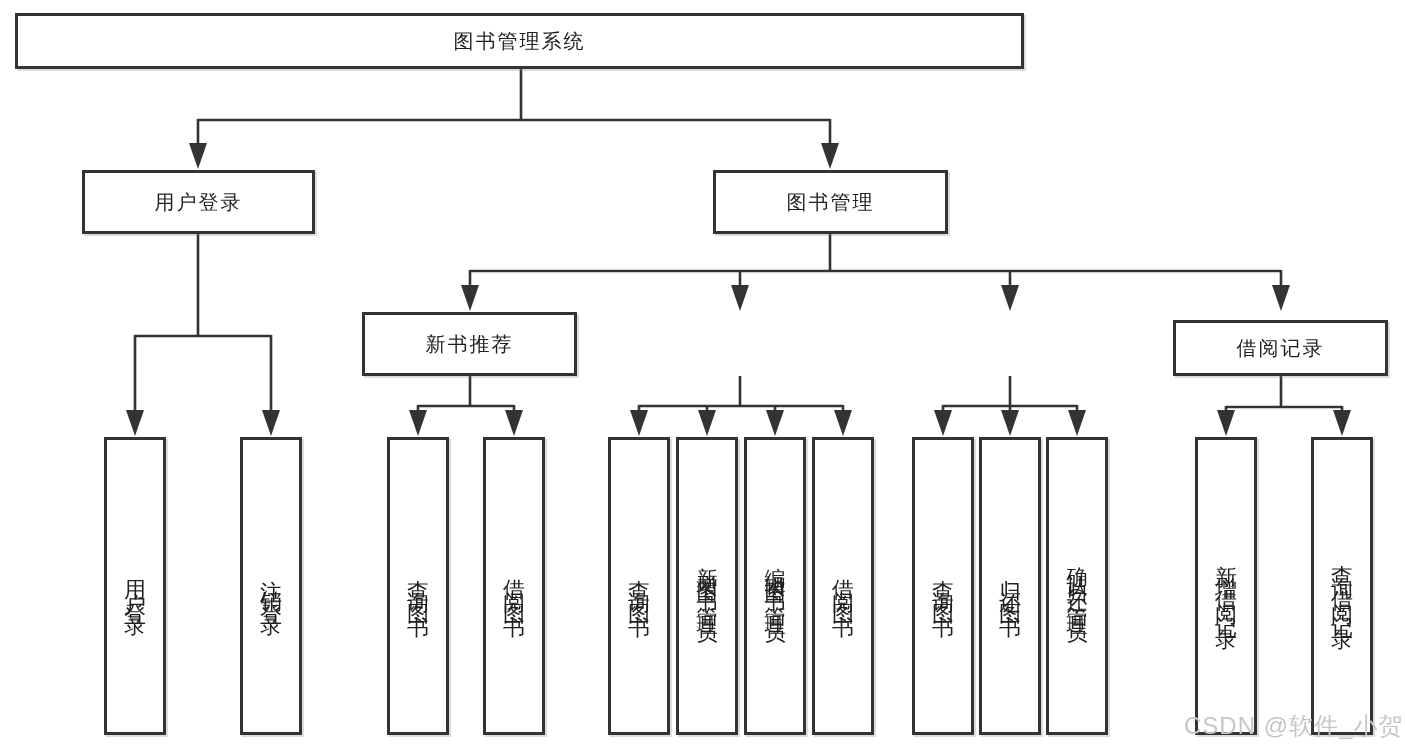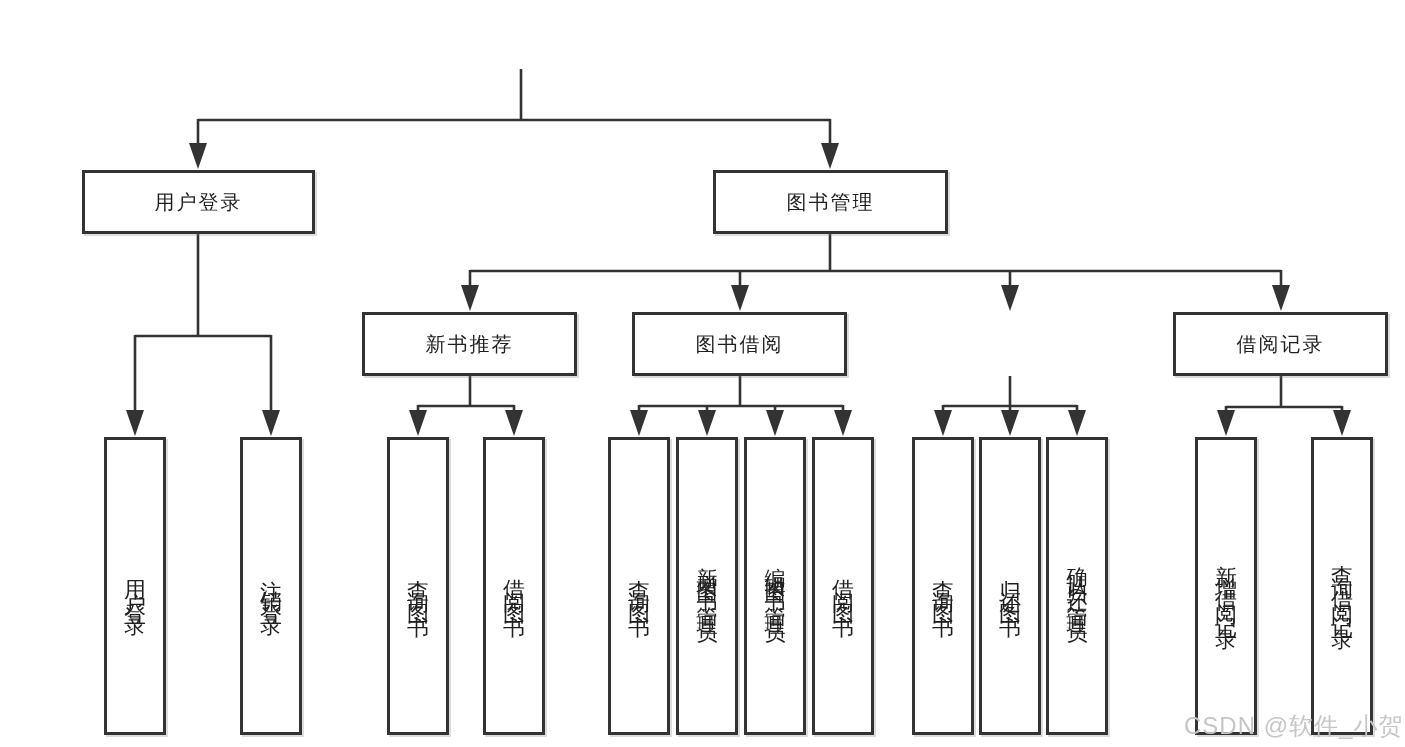--- a/index.html
+++ b/index.html
@@ -111,35 +111,35 @@
       <polygon points="766,410 784,410 775,436"></polygon>
       <polygon points="834,410 852,410 843,436"></polygon>
       <polygon points="934,410 952,410 943,436"></polygon>
       <polygon points="1001,410 1019,410 1010,436"></polygon>
       <polygon points="1068,410 1086,410 1077,436"></polygon>
       <polygon points="1217,410 1235,410 1226,436"></polygon>
       <polygon points="1333,410 1351,410 1342,436"></polygon>
     </g>
   </svg>
 
+  <div class="box" style="left:15px;top:13px;width:1009px;height:56px">
+    <span class="hlabel">图书管理系统</span>
+  </div>
 
   <div class="box" style="left:82px;top:170px;width:233px;height:64px">
     <span class="hlabel">用户登录</span>
   </div>
   <div class="box" style="left:362px;top:312px;width:215px;height:64px">
     <span class="hlabel">新书推荐</span>
   </div>
 
   <div class="box" style="left:713px;top:170px;width:235px;height:64px">
     <span class="hlabel">图书管理</span>
   </div>
-  <div class="box" style="left:632px;top:312px;width:215px;height:64px">
-    <span class="hlabel">图书借阅</span>
-  </div>
-  <div class="box" style="left:1173px;top:312px;width:215px;height:64px">
+  <div class="box" style="left:1173px;top:320px;width:215px;height:56px">
     <span class="hlabel">借阅记录</span>
   </div>
 
   <div class="box leaf v4" style="left:104px;top:437px;width:62px;height:298px">
     <span>用户登录</span>
   </div>
   <div class="box leaf v4" style="left:240px;top:437px;width:62px;height:298px">
     <span>注销登录</span>
   </div>
   <div class="box leaf v4" style="left:387px;top:437px;width:62px;height:298px">

